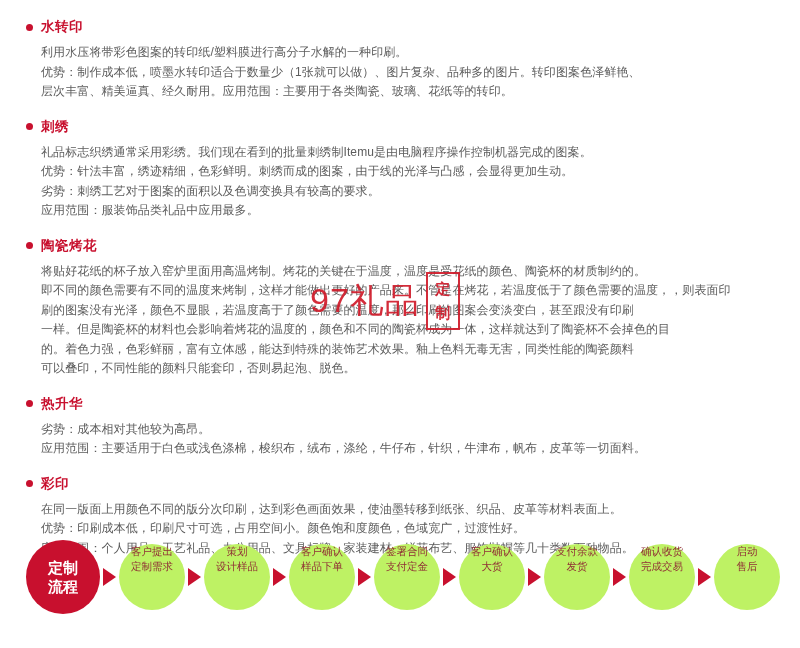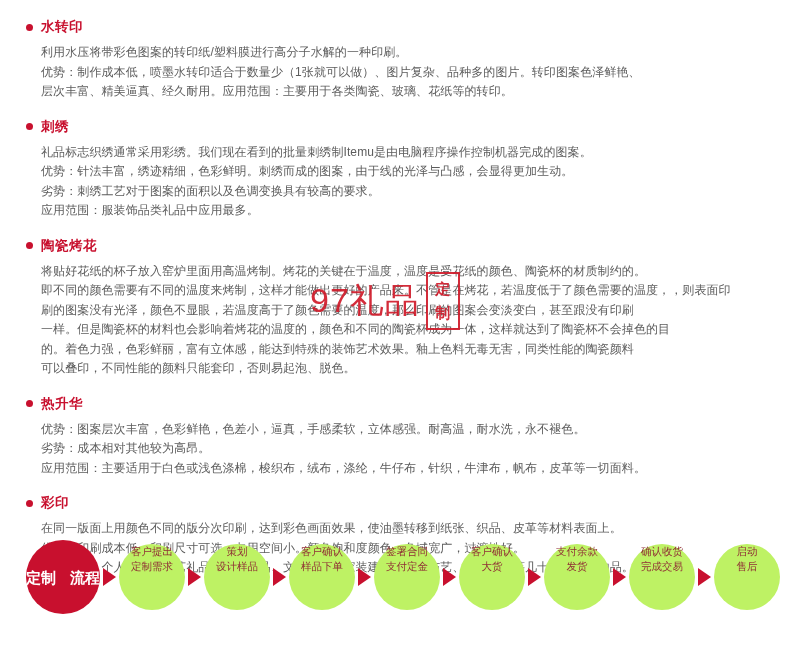--- a/index.html
+++ b/index.html
@@ -94,22 +94,23 @@
   }
   .flow-badge {
     width: 74px;
     height: 74px;
     border-radius: 50%;
     background: #c8102e;
     color: #fff;
     font-size: 15px;
     font-weight: bold;
     display: flex;
-    align-items: center;
-    justify-content: space-between;
+    flex-direction: column;
+    align-items: center;
+    justify-content: center;
     line-height: 19px;
     flex: 0 0 auto;
   }
   .arrow {
     width: 0;
     height: 0;
     border-top: 9px solid transparent;
     border-bottom: 9px solid transparent;
     border-left: 13px solid #c8102e;
     margin: 0 3px;
@@ -176,21 +177,20 @@
       <p class="line">可以叠印，不同性能的颜料只能套印，否则易起泡、脱色。</p>
     </div>
   </div>
 
   <div class="section">
     <div class="sec-head">
       <span class="bullet"></span>
       <span class="sec-title">热升华</span>
     </div>
     <div class="sec-body">
-      <p class="line">优势：图案层次丰富，色彩鲜艳，色差小，逼真，手感柔软，立体感强。耐高温，耐水洗，永不褪色。</p>
       <p class="line">劣势：成本相对其他较为高昂。</p>
       <p class="line">应用范围：主要适用于白色或浅色涤棉，梭织布，绒布，涤纶，牛仔布，针织，牛津布，帆布，皮革等一切面料。</p>
     </div>
   </div>
 
   <div class="section">
     <div class="sec-head">
       <span class="bullet"></span>
       <span class="sec-title">彩印</span>
     </div>

